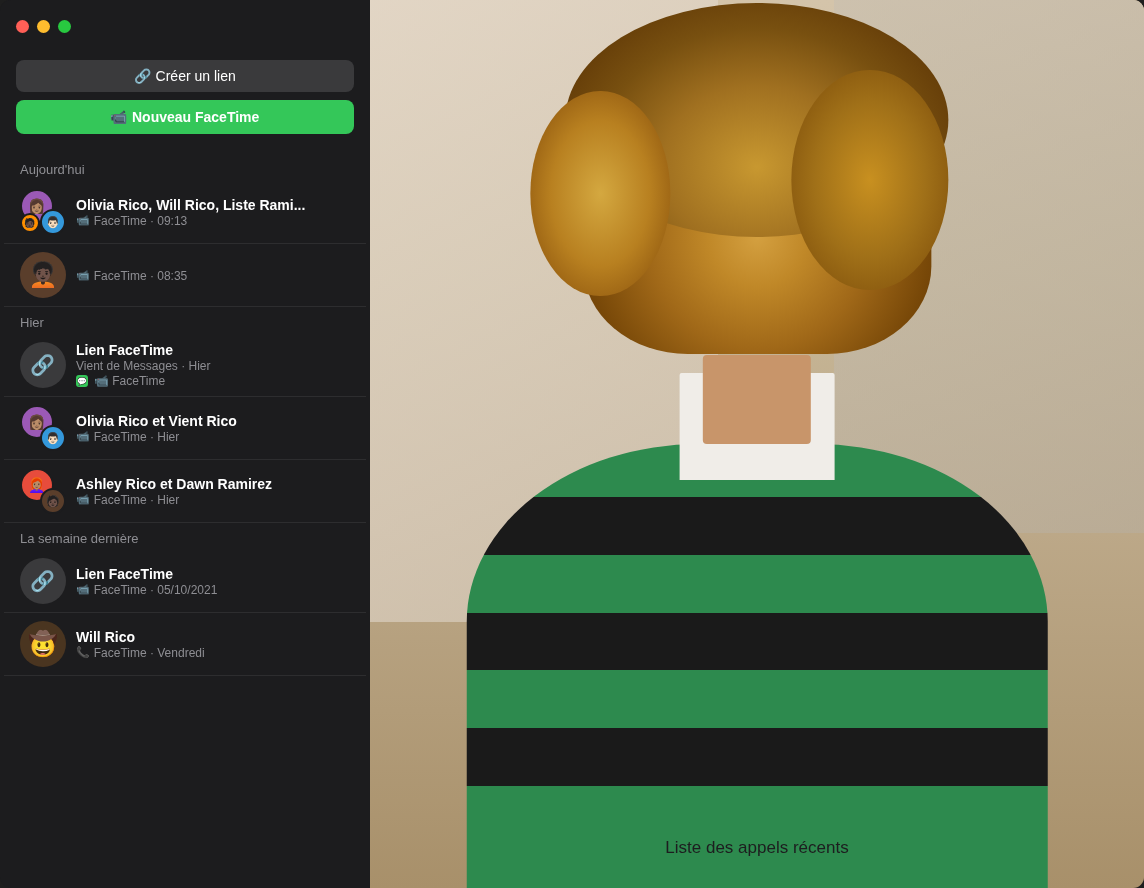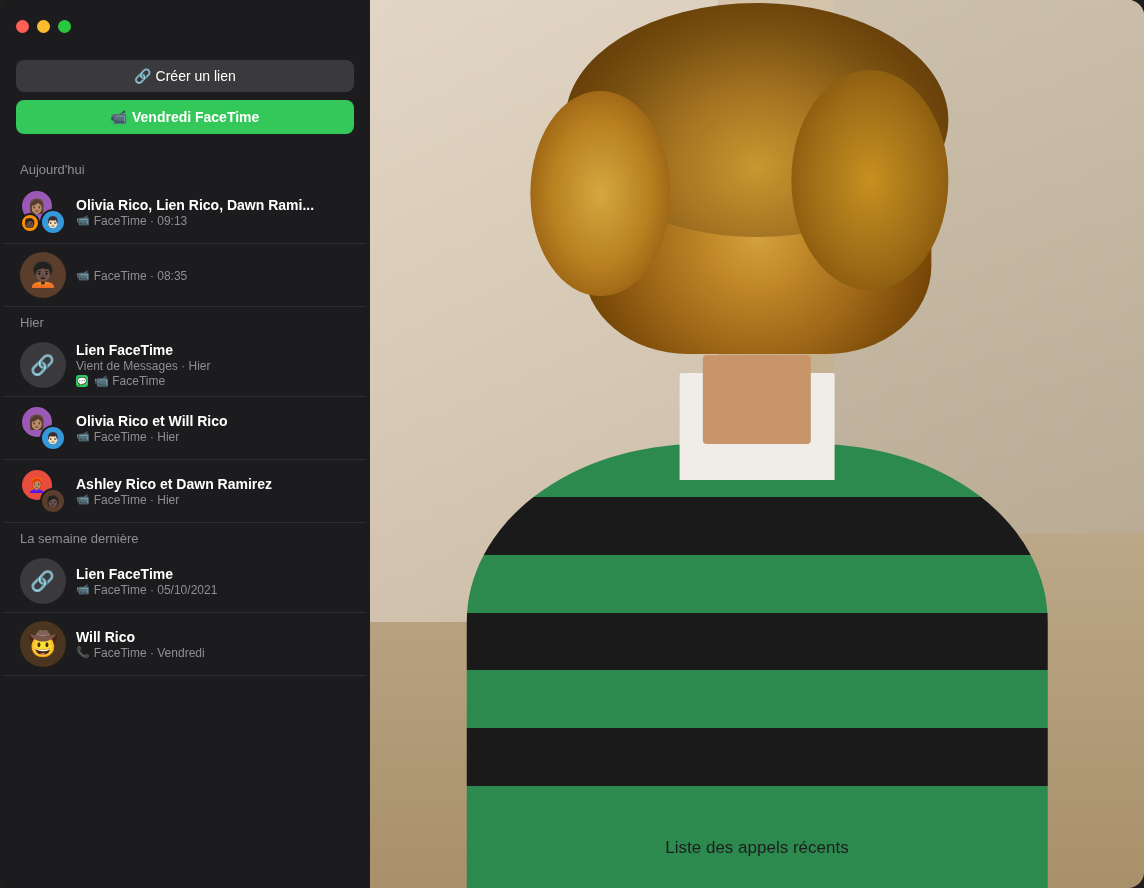--- a/index.html
+++ b/index.html
@@ -11,21 +11,21 @@
       font-family: -apple-system, BlinkMacSystemFont, 'Helvetica Neue', sans-serif;
       overflow: hidden;
       position: relative;
     }
 
     .app-window {
       width: 1144px;
       height: 888px;
       display: flex;
       position: relative;
-      border-radius: 16px;
+      border-radius: 11px;
       overflow: hidden;
     }
 
     
     .sidebar {
       width: 370px;
       min-width: 370px;
       background: #1c1c1e;
       display: flex;
       flex-direction: column;
@@ -510,41 +510,41 @@
     <div class="titlebar">
       <div class="traffic-lights">
         <div class="traffic-light close"></div>
         <div class="traffic-light minimize"></div>
         <div class="traffic-light maximize"></div>
       </div>
     </div>
 
     <div class="sidebar-buttons">
       <button class="btn-create-link">🔗 Créer un lien</button>
-      <button class="btn-new-facetime">📹 Vendredi FaceTime</button>
+      <button class="btn-new-facetime">📹 Nouveau FaceTime</button>
     </div>
 
     <div class="recents-list">
 
       <div class="section-label">Aujourd'hui</div>
 
       <div class="call-item">
         <div class="avatar-group">
           <div class="avatar-multi-main color-purple">
             <span style="font-size:14px;">👩🏽</span>
           </div>
           <div class="avatar-multi-sub color-blue">
             <span style="font-size:11px;">👨🏻</span>
           </div>
           <div class="avatar-multi-sub2 color-amber">
             <span style="font-size:9px;">🧑🏿</span>
           </div>
         </div>
         <div class="call-info">
-          <div class="call-name">Olivia Rico, Lien Rico, Dawn Rami...</div>
+          <div class="call-name">Olivia Rico, Will Rico, Liste Rami...</div>
           <div class="call-detail">
             <span class="video-icon">📹</span>
             <span>FaceTime · 09:13</span>
           </div>
         </div>
       </div>
 
       <div class="call-item">
         <div class="avatar" style="background:#5a3e2b; font-size:24px; width:46px; height:46px; position:relative;">
           🧑🏿‍🦱
@@ -578,21 +578,21 @@
       <div class="call-item">
         <div class="avatar-group">
           <div class="avatar-multi-main color-purple">
             <span style="font-size:14px;">👩🏽</span>
           </div>
           <div class="avatar-multi-sub color-blue">
             <span style="font-size:11px;">👨🏻</span>
           </div>
         </div>
         <div class="call-info">
-          <div class="call-name">Olivia Rico et Will Rico</div>
+          <div class="call-name">Olivia Rico et Vient Rico</div>
           <div class="call-detail">
             <span class="video-icon">📹</span>
             <span>FaceTime · Hier</span>
           </div>
         </div>
       </div>
 
       <div class="call-item">
         <div class="avatar-group">
           <div class="avatar-multi-main color-red">

